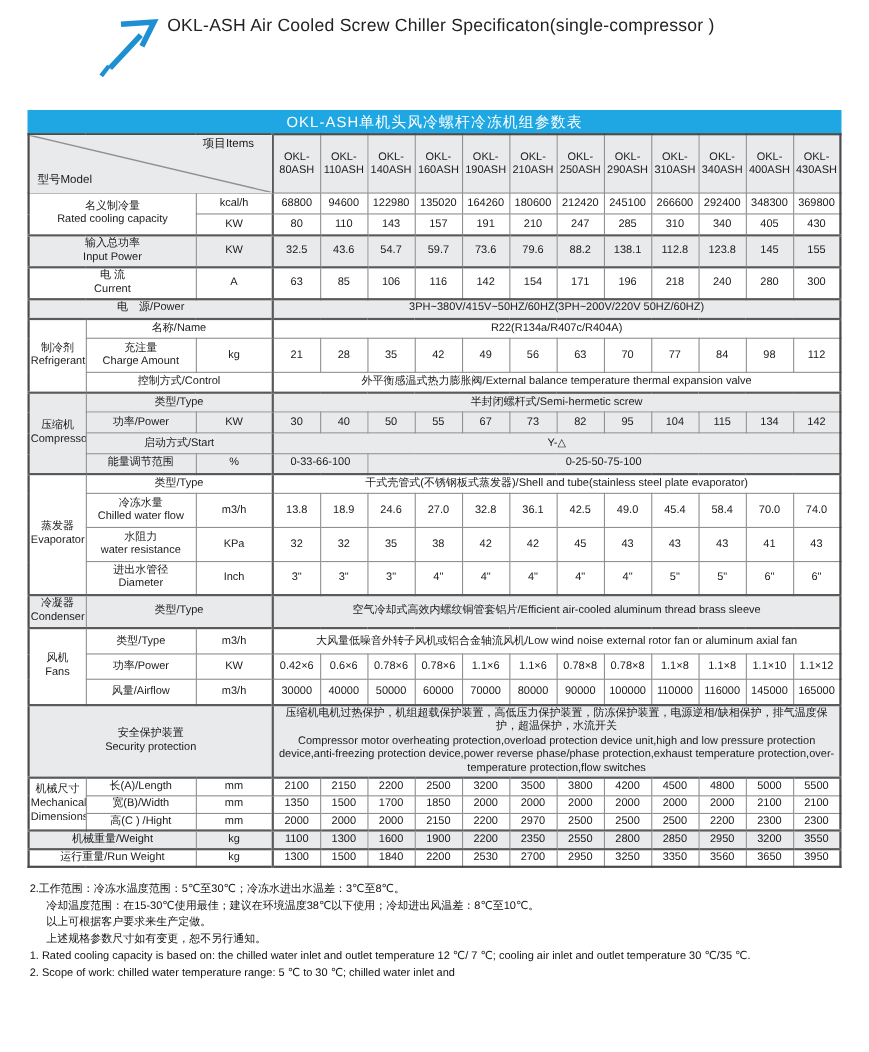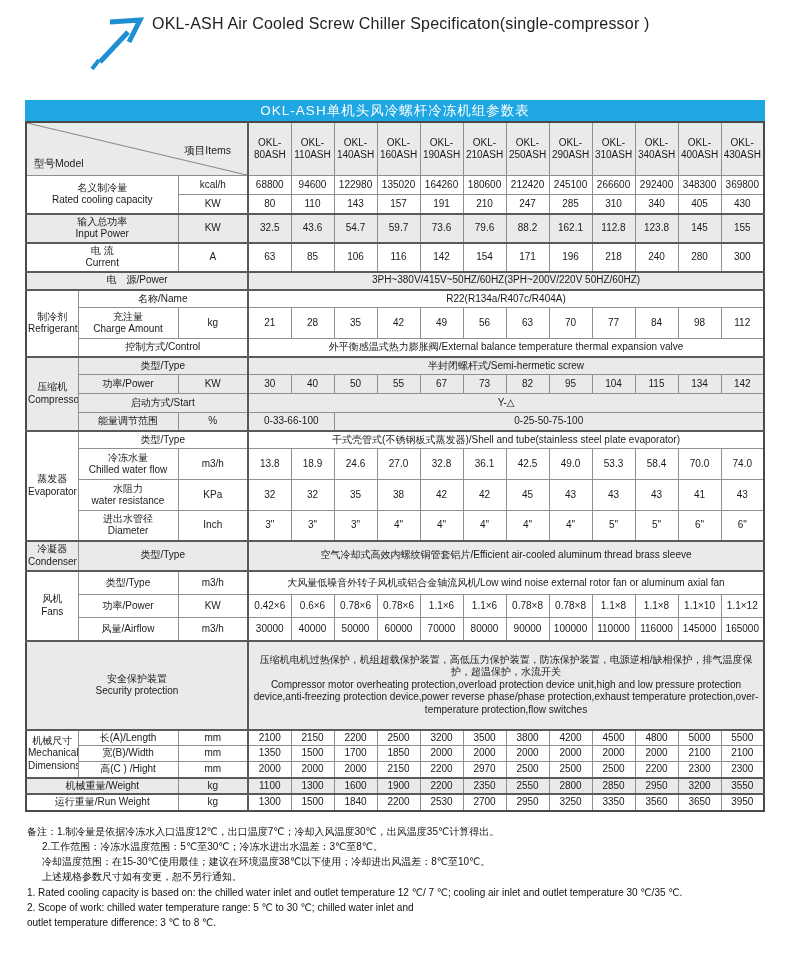--- a/index.html
+++ b/index.html
@@ -38,29 +38,29 @@
   tr.sec td, tr.sec th { border-top:2px solid #5a5a5a; }
   .rsep { border-right:2px solid #5a5a5a !important; }
   .lab { font-size:10.5px; }
   .grp { font-size:10.5px; }
   th.model { font-size:11px; line-height:1.3; }
 
   
   .diag { position:relative; height:38px; }
   .diag svg { position:absolute; left:0; top:0; width:100%; height:100%; }
   .diag .model-label { position:absolute; left:7px; bottom:5px; font-size:10.5px; }
-  .diag .items-label { position:absolute; right:16px; top:21px; font-size:10.5px; }
+  .diag .items-label { position:absolute; right:16px; top:2px; font-size:10.5px; }
 
   .sec-text { text-align:left; padding:3px 6px; font-size:10.5px; line-height:1.5; }
 
   
   .h38 td,.h38 th{height:38px}.h19 td{height:19px}.h29 td{height:29px}
   .h28 td{height:28px}.h18 td{height:18px}.h31 td{height:31px}
   .h30 td{height:30px}.h24 td{height:24px}.h23 td{height:23px}
-  .h86 td{height:89px}.h16 td{height:16px}.h17 td{height:14px}
+  .h86 td{height:66px}.h16 td{height:16px}.h17 td{height:14px}
 
   
   .notes { margin:12px 27px 0 27px; font-size:10px; line-height:1.5; color:#111; }
   .notes-zh > div:not(:first-child) { padding-left:15px; }
   .notes-en { margin-top:1px; }
 </style>
 </head>
 <body>
 
 <div class="page">
@@ -160,21 +160,21 @@
       <td colspan="2" class="lab">输入总功率
 Input Power</td>
       <td class="rsep">KW</td>
     <td>32.5</td>
           <td>43.6</td>
           <td>54.7</td>
           <td>59.7</td>
           <td>73.6</td>
           <td>79.6</td>
           <td>88.2</td>
-          <td>162.1</td>
+          <td>138.1</td>
           <td>112.8</td>
           <td>123.8</td>
           <td>145</td>
           <td>155</td>
         </tr>
 
     <tr class="sec h28">
       <td colspan="2" class="lab">电  流
 Current</td>
       <td class="rsep">A</td>
@@ -269,21 +269,21 @@
 Chilled water flow</td>
       <td class="rsep">m3/h</td>
     <td>13.8</td>
           <td>18.9</td>
           <td>24.6</td>
           <td>27.0</td>
           <td>32.8</td>
           <td>36.1</td>
           <td>42.5</td>
           <td>49.0</td>
-          <td>53.3</td>
+          <td>45.4</td>
           <td>58.4</td>
           <td>70.0</td>
           <td>74.0</td>
         </tr>
     <tr class="h31">
       <td class="lab">水阻力
 water resistance</td>
       <td class="rsep">KPa</td>
     <td>32</td>
           <td>32</td>
@@ -451,25 +451,24 @@
           <td>3350</td>
           <td>3560</td>
           <td>3650</td>
           <td>3950</td>
         </tr>
   </tbody>
     </table>
 
   <div class="notes">
     <div class="notes-zh">
-        <div>备注：1.制冷量是依据冷冻水入口温度12℃，出口温度7℃；冷却入风温度30℃，出风温度35℃计算得出。</div>
         <div>2.工作范围：冷冻水温度范围：5℃至30℃；冷冻水进出水温差：3℃至8℃。</div>
         <div>冷却温度范围：在15-30℃使用最佳；建议在环境温度38℃以下使用；冷却进出风温差：8℃至10℃。</div>
+        <div>以上可根据客户要求来生产定做。</div>
         <div>上述规格参数尺寸如有变更，恕不另行通知。</div>
       </div>
     <div class="notes-en">
         <div>1. Rated cooling capacity is based on: the chilled water inlet and outlet temperature 12 ℃/ 7 ℃; cooling air inlet and outlet temperature 30 ℃/35 ℃.</div>
         <div>2. Scope of work: chilled water temperature range: 5 ℃ to 30 ℃; chilled water inlet and</div>
-        <div>outlet temperature difference: 3 ℃ to 8 ℃.</div>
       </div>
   </div>
 
 </div>
 
 </body></html>

